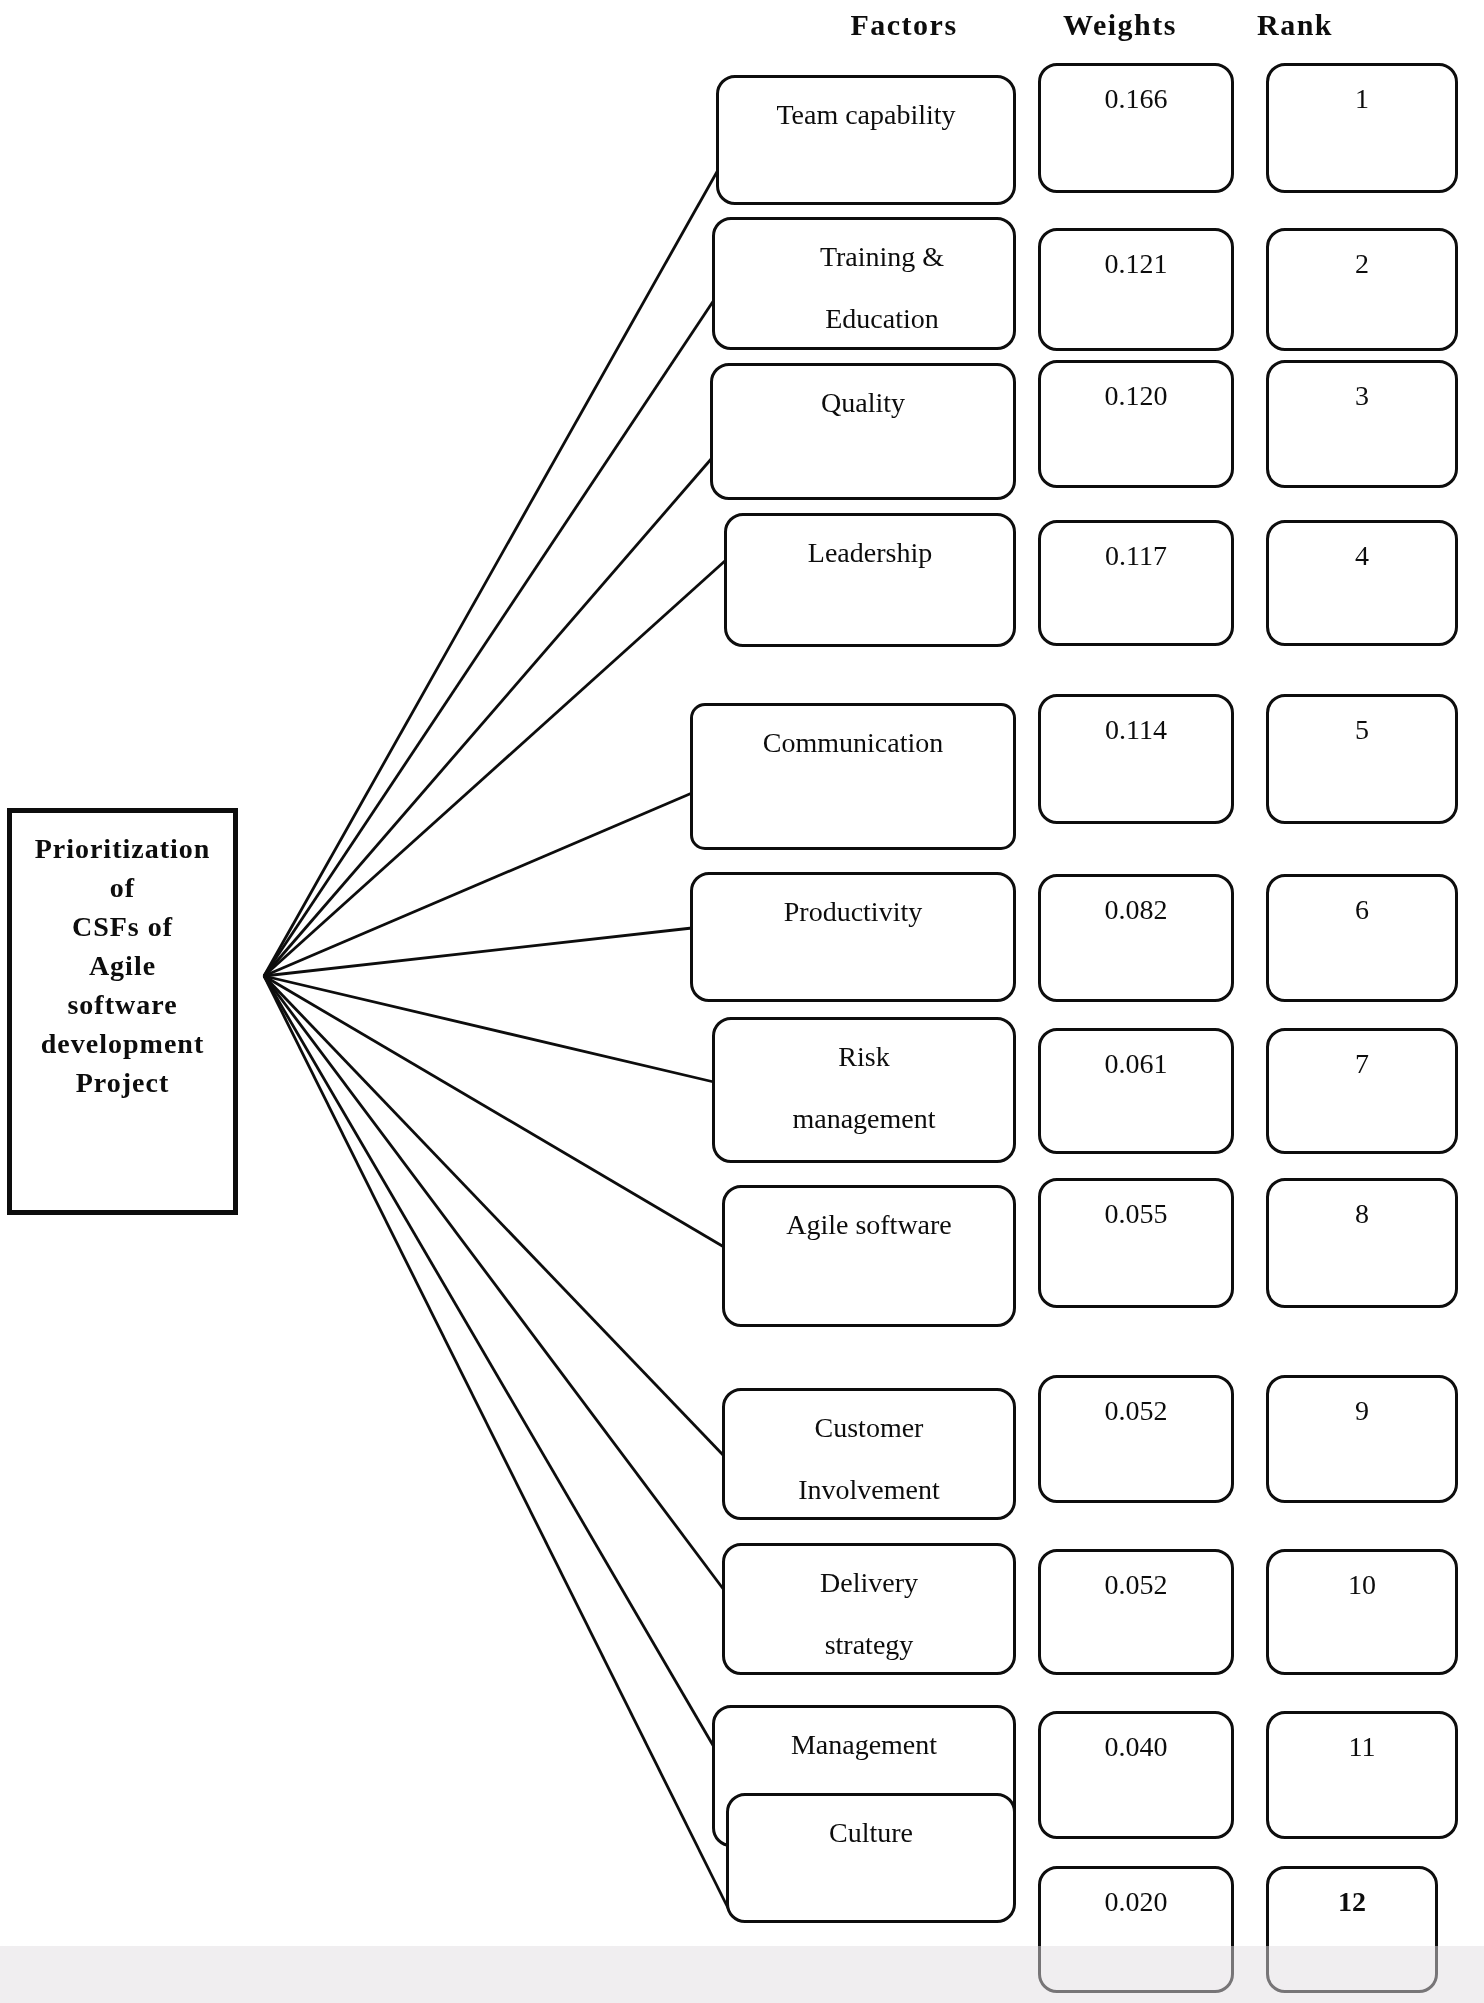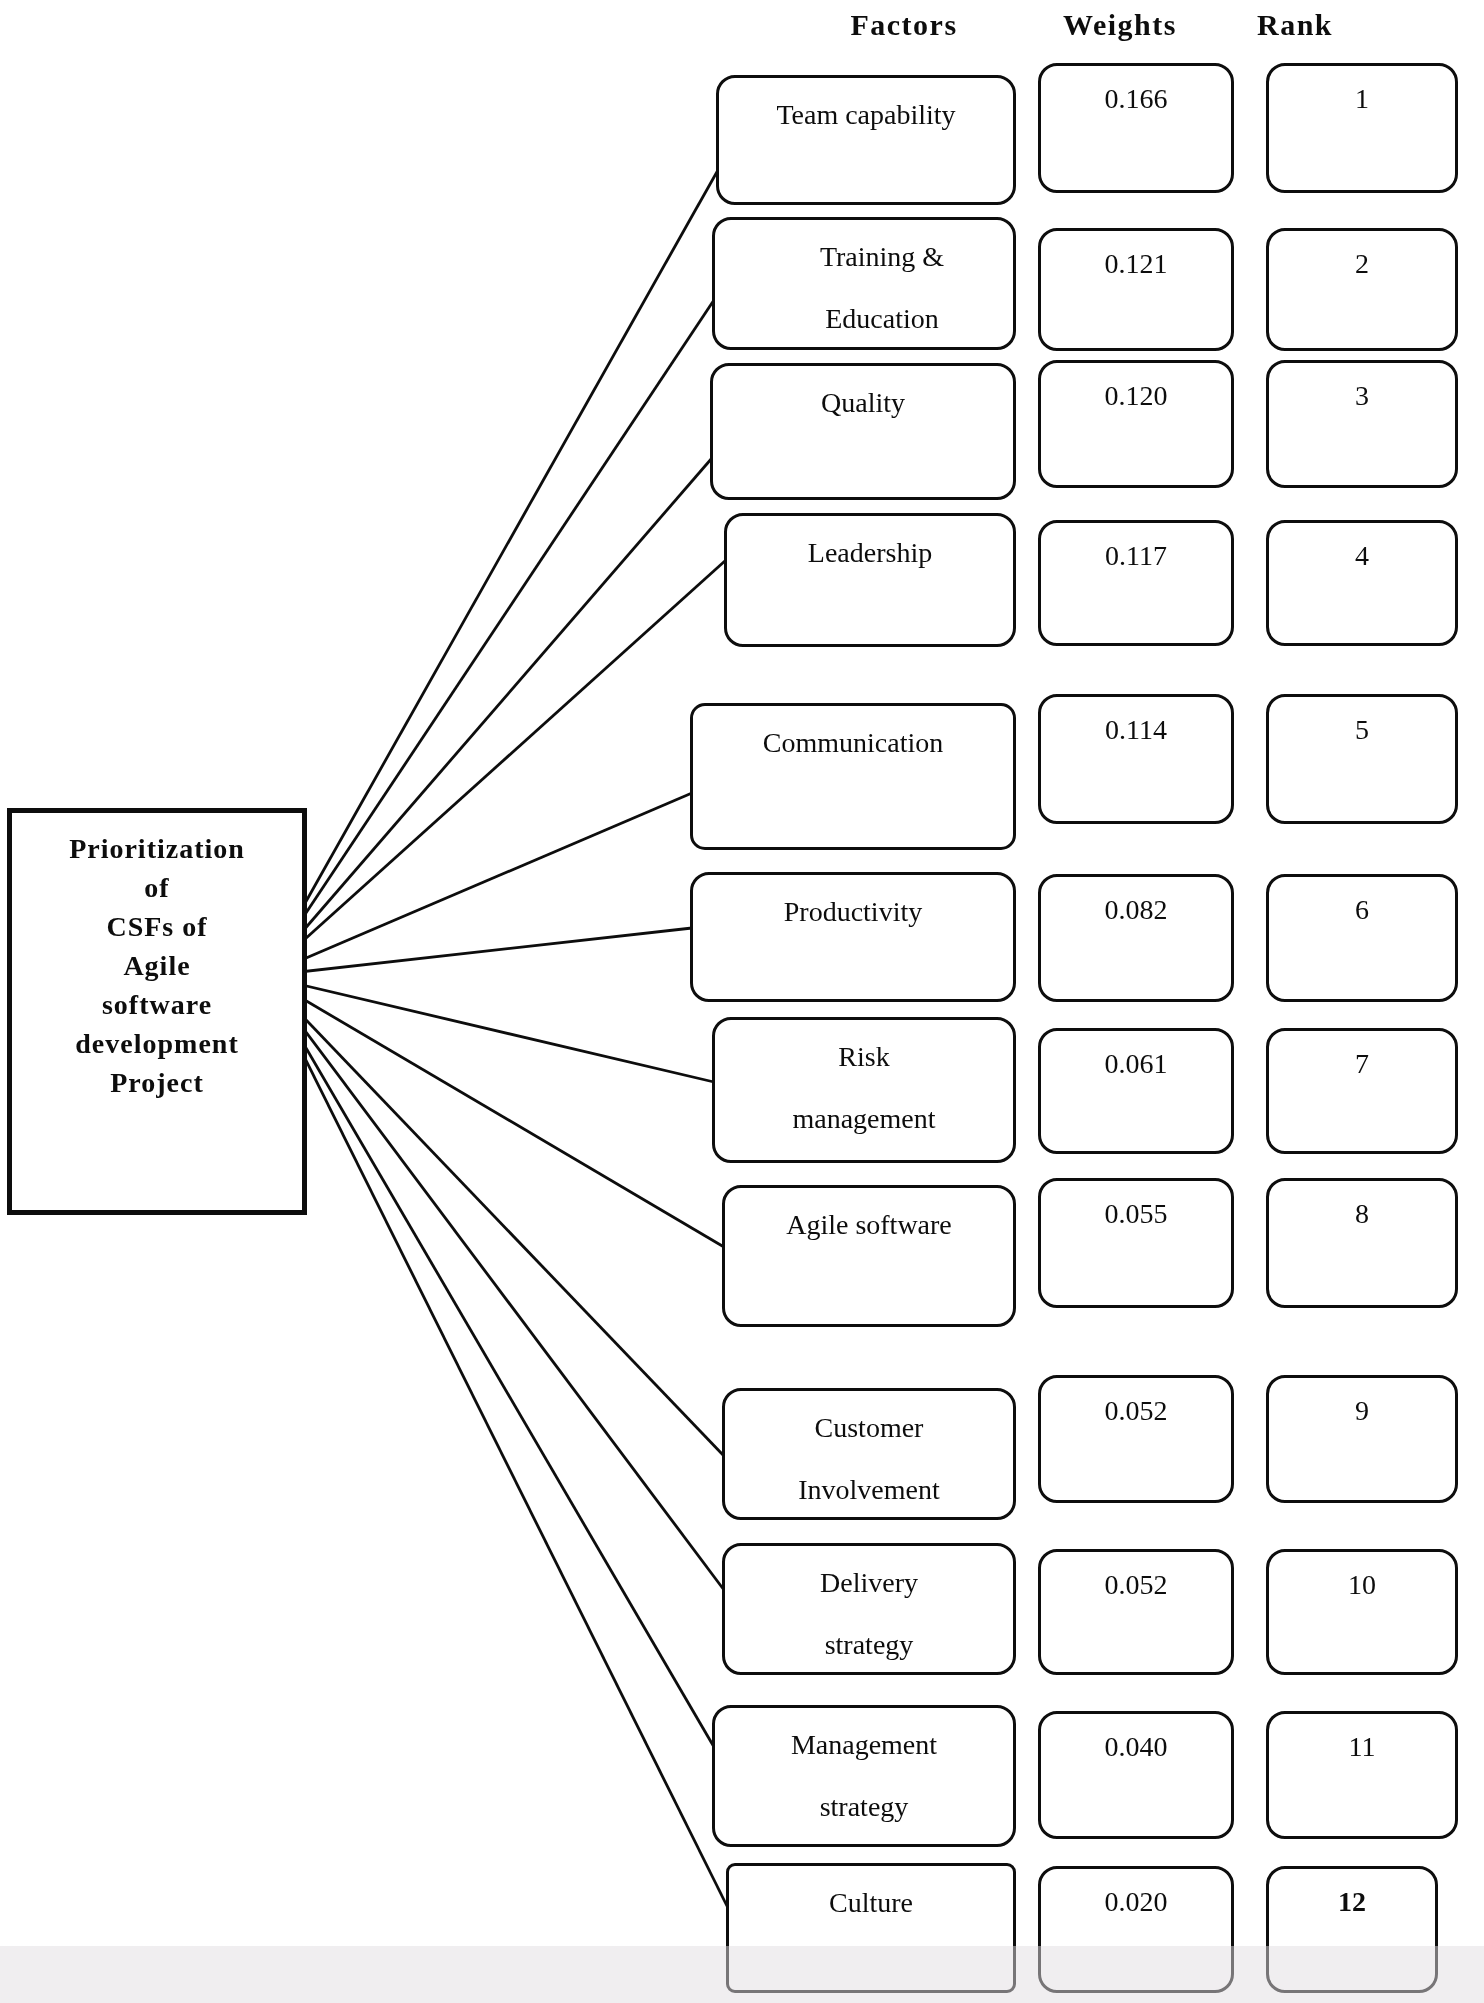--- a/index.html
+++ b/index.html
@@ -17,21 +17,21 @@
     position:absolute;
     z-index:3;
     font-weight:bold;
     font-size:30px;
     letter-spacing:1.5px;
     white-space:nowrap;
     transform:translateX(-50%);
   }
   .root-box{
     position:absolute;
-    left:7px;top:808px;width:300px;height:407px;
+    left:7px;top:808px;width:231px;height:407px;
     border:5px solid #0d0d0d;
     background:#ffffff;
     box-sizing:border-box;
     z-index:2;
     text-align:center;
     padding-top:16px;
   }
   .root-line{
     font-weight:bold;
     font-size:28px;
@@ -191,21 +191,21 @@
       <div class="node factor-box" style="left: 712px; top: 1705px; width: 304px; height: 142px;">
         <div class="factor-line">Management</div>
         <div class="factor-line">strategy</div>
       </div>
       <div class="node weight-box" style="left: 1038px; top: 1711px; width: 196px; height: 128px;">
         <div class="value-line">0.040</div>
       </div>
       <div class="node rank-box" style="left: 1266px; top: 1711px; width: 192px; height: 128px;">
         <div class="value-line">11</div>
       </div>
-      <div class="node factor-box" style="left: 726px; top: 1863px; width: 290px; height: 130px; border-radius: 9px;">
+      <div class="node factor-box" style="left: 726px; top: 1793px; width: 290px; height: 130px;">
         <div class="factor-line">Culture</div>
       </div>
       <div class="node weight-box" style="left: 1038px; top: 1866px; width: 196px; height: 127px;">
         <div class="value-line">0.020</div>
       </div>
       <div class="node rank-box" style="left: 1266px; top: 1866px; width: 172px; height: 127px;">
         <div class="value-line bold">12</div>
       </div>
     </div>
 

